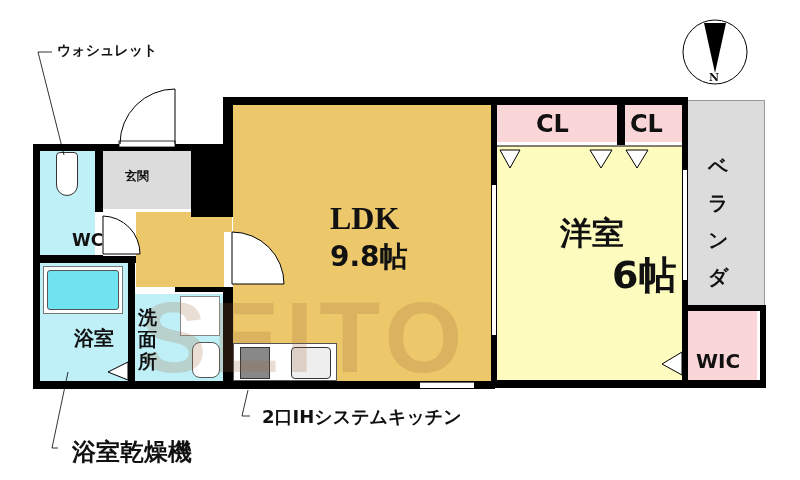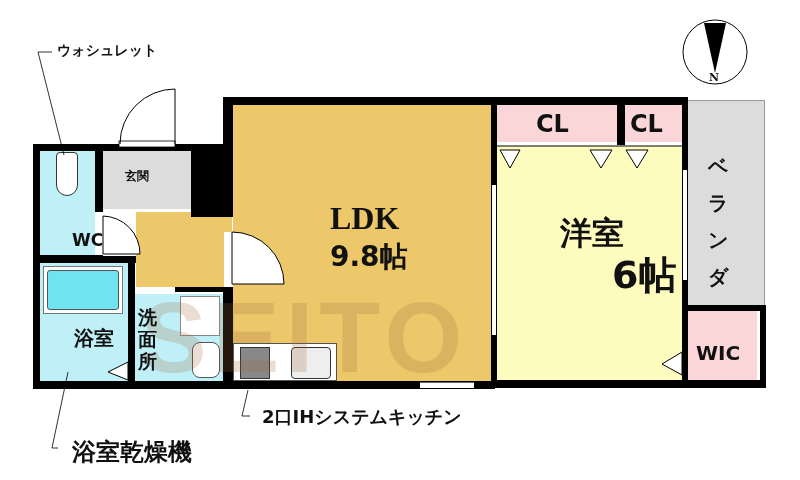--- a/index.html
+++ b/index.html
@@ -93,20 +93,20 @@
 <div class="lbl" style="left:330px;top:200px;font-size:32px;font-family:Liberation Serif, serif;">LDK</div>
 <div class="lbl" style="left:330px;top:238px;font-size:28px;">9.8帖</div>
 <div class="lbl" style="left:560px;top:212px;font-size:32px;">洋室</div>
 <div class="lbl" style="left:564px;top:250px;font-size:38px;margin-left:48px;">6帖</div>
 <div class="lbl" style="left:125px;top:168px;font-size:12px;">玄関</div>
 <div class="lbl" style="left:52px;top:230px;font-size:17px;margin-left:20px;">WC</div>
 <div class="lbl" style="left:74px;top:325px;font-size:20px;">浴室</div>
 <div class="lbl" style="left:138px;top:306px;font-size:19px;width:20px;white-space:normal;line-height:22px;word-break:break-all;">洗面所</div>
 <div class="lbl" style="left:536px;top:110px;font-size:24px;">CL</div>
 <div class="lbl" style="left:630px;top:110px;font-size:24px;">CL</div>
-<div class="lbl" style="left:696px;top:341px;font-size:20px;">WIC</div>
+<div class="lbl" style="left:696px;top:349px;font-size:20px;">WIC</div>
 <div class="lbl" style="left:708px;top:148px;font-size:20px;width:30px;white-space:normal;line-height:37px;word-break:break-all;">ベランダ</div>
 
 <div class="lbl" style="left:57px;top:42px;font-size:14px;">ウォシュレット</div>
 <div class="lbl" style="left:72px;top:436px;font-size:24px;">浴室乾燥機</div>
 <div class="lbl" style="left:262px;top:405px;font-size:18px;">2口IHシステムキッチン</div>
 
 <div class="lbl" style="left:709px;top:71px;font-size:11px;font-family:'DejaVu Serif',serif;">N</div>
 
 </body></html>

